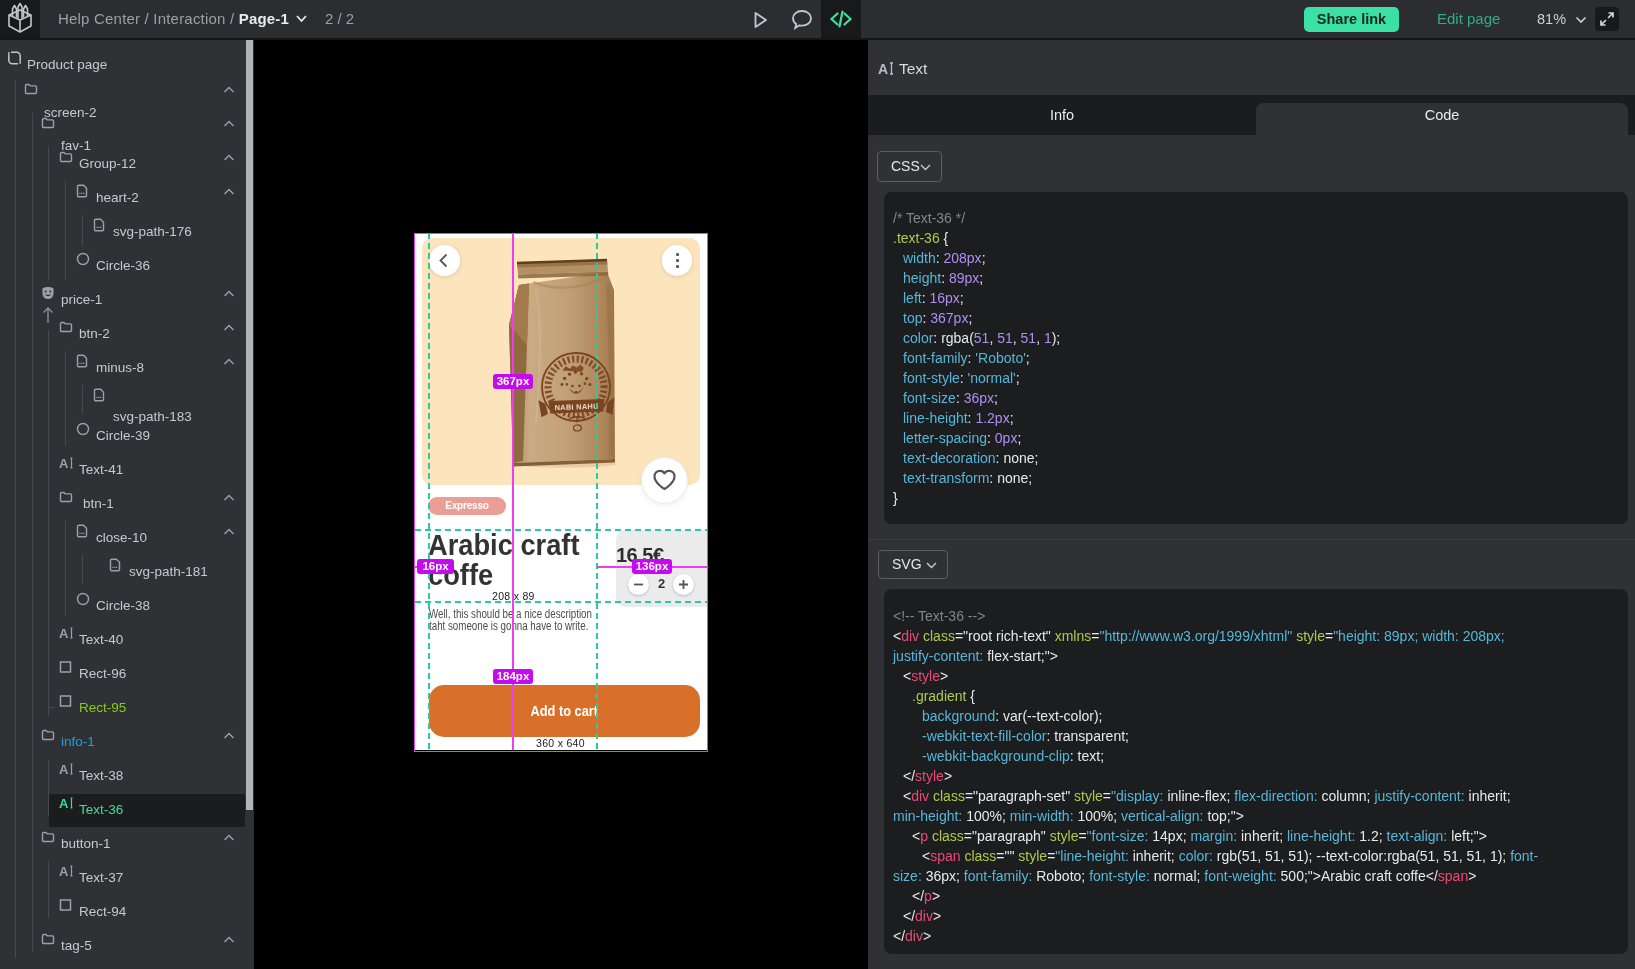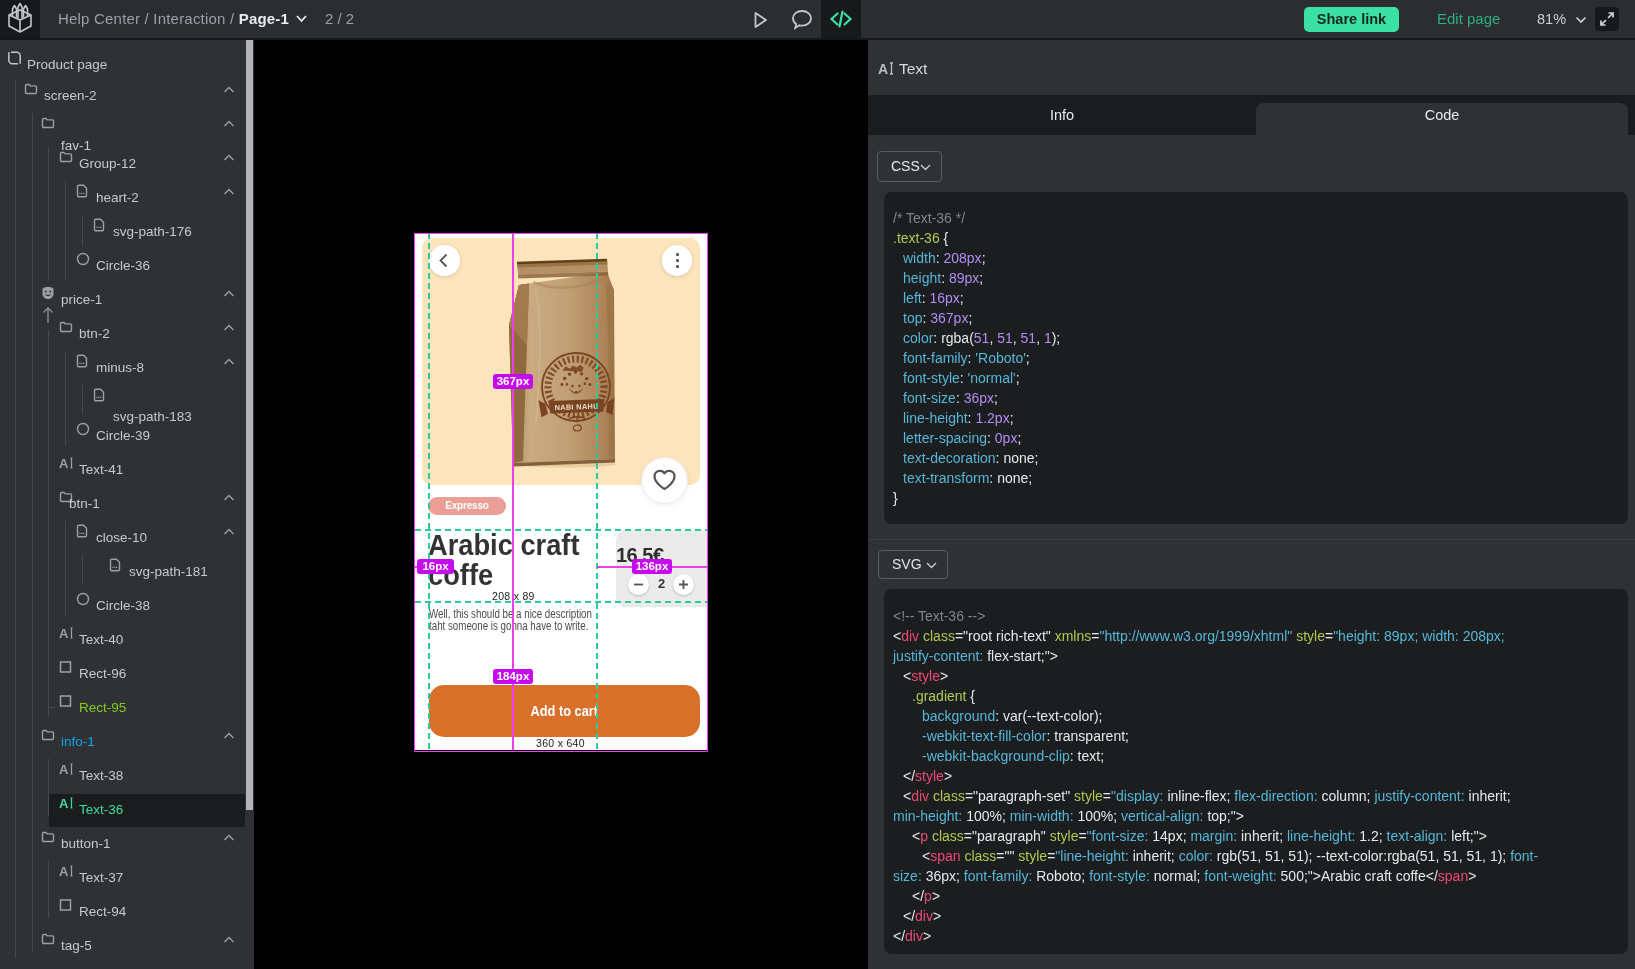--- a/index.html
+++ b/index.html
@@ -135,21 +135,21 @@
         </svg>
       </span>
       <span style="position:absolute;left:27px;top:0">Product page</span>
 </div>
 <div class="row" style="left:0;top:44px;width:254px;color:#c6c9ce">
       <span style="position:absolute;left:24px;top:5px">
         <svg width="14" height="13" viewBox="0 0 14 13">
           <path d="M1.5 3.2 C1.5 2.5 2 2 2.7 2 L5 2 L6.3 3.4 L11.3 3.4 C12 3.4 12.5 3.9 12.5 4.6 L12.5 9.8 C12.5 10.5 12 11 11.3 11 L2.7 11 C2 11 1.5 10.5 1.5 9.8 Z" fill="none" stroke="#9ca1a8" stroke-width="1.4"></path>
         </svg>
       </span>
-      <span style="position:absolute;left:44px;top:0">screen-2</span>
+      <span style="position:absolute;left:44px;top:17px">screen-2</span>
 <svg class="chev" style="top:6px" width="14" height="12" viewBox="0 0 14 12">
         <path d="M2.5 8 L7 3.5 L11.5 8" stroke="#9ca1a8" stroke-width="1.4" fill="none"></path>
       </svg>
 </div>
 <div class="row" style="left:0;top:78px;width:254px;color:#c6c9ce">
       <span style="position:absolute;left:41px;top:5px">
         <svg width="14" height="13" viewBox="0 0 14 13">
           <path d="M1.5 3.2 C1.5 2.5 2 2 2.7 2 L5 2 L6.3 3.4 L11.3 3.4 C12 3.4 12.5 3.9 12.5 4.6 L12.5 9.8 C12.5 10.5 12 11 11.3 11 L2.7 11 C2 11 1.5 10.5 1.5 9.8 Z" fill="none" stroke="#9ca1a8" stroke-width="1.4"></path>
         </svg>
       </span>
@@ -260,21 +260,21 @@
         </svg>
       </span>
       <span style="position:absolute;left:79px;top:0">Text-41</span>
 </div>
 <div class="row" style="left:0;top:452px;width:254px;color:#c6c9ce">
       <span style="position:absolute;left:59px;top:5px">
         <svg width="14" height="13" viewBox="0 0 14 13">
           <path d="M1.5 3.2 C1.5 2.5 2 2 2.7 2 L5 2 L6.3 3.4 L11.3 3.4 C12 3.4 12.5 3.9 12.5 4.6 L12.5 9.8 C12.5 10.5 12 11 11.3 11 L2.7 11 C2 11 1.5 10.5 1.5 9.8 Z" fill="none" stroke="#9ca1a8" stroke-width="1.4"></path>
         </svg>
       </span>
-      <span style="position:absolute;left:69px;top:0">btn-1</span>
+      <span style="position:absolute;left:83px;top:0">btn-1</span>
 <svg class="chev" style="top:6px" width="14" height="12" viewBox="0 0 14 12">
         <path d="M2.5 8 L7 3.5 L11.5 8" stroke="#9ca1a8" stroke-width="1.4" fill="none"></path>
       </svg>
 </div>
 <div class="row" style="left:0;top:486px;width:254px;color:#c6c9ce">
       <span style="position:absolute;left:76px;top:5px">
         <svg width="12" height="14" viewBox="0 0 12 14">
           <path d="M1.5 2.5 C1.5 1.7 2.1 1.2 2.8 1.2 L7.5 1.2 L10.5 4.2 L10.5 11.5 C10.5 12.3 9.9 12.8 9.2 12.8 L2.8 12.8 C2.1 12.8 1.5 12.3 1.5 11.5 Z" fill="none" stroke="#9ca1a8" stroke-width="1.4"></path>
           <path d="M3.4 9.4 h1.1 M5.2 9.4 h1.1 M7 9.4 h1.2" stroke="#9ca1a8" stroke-width="1.1"></path>
         </svg>

